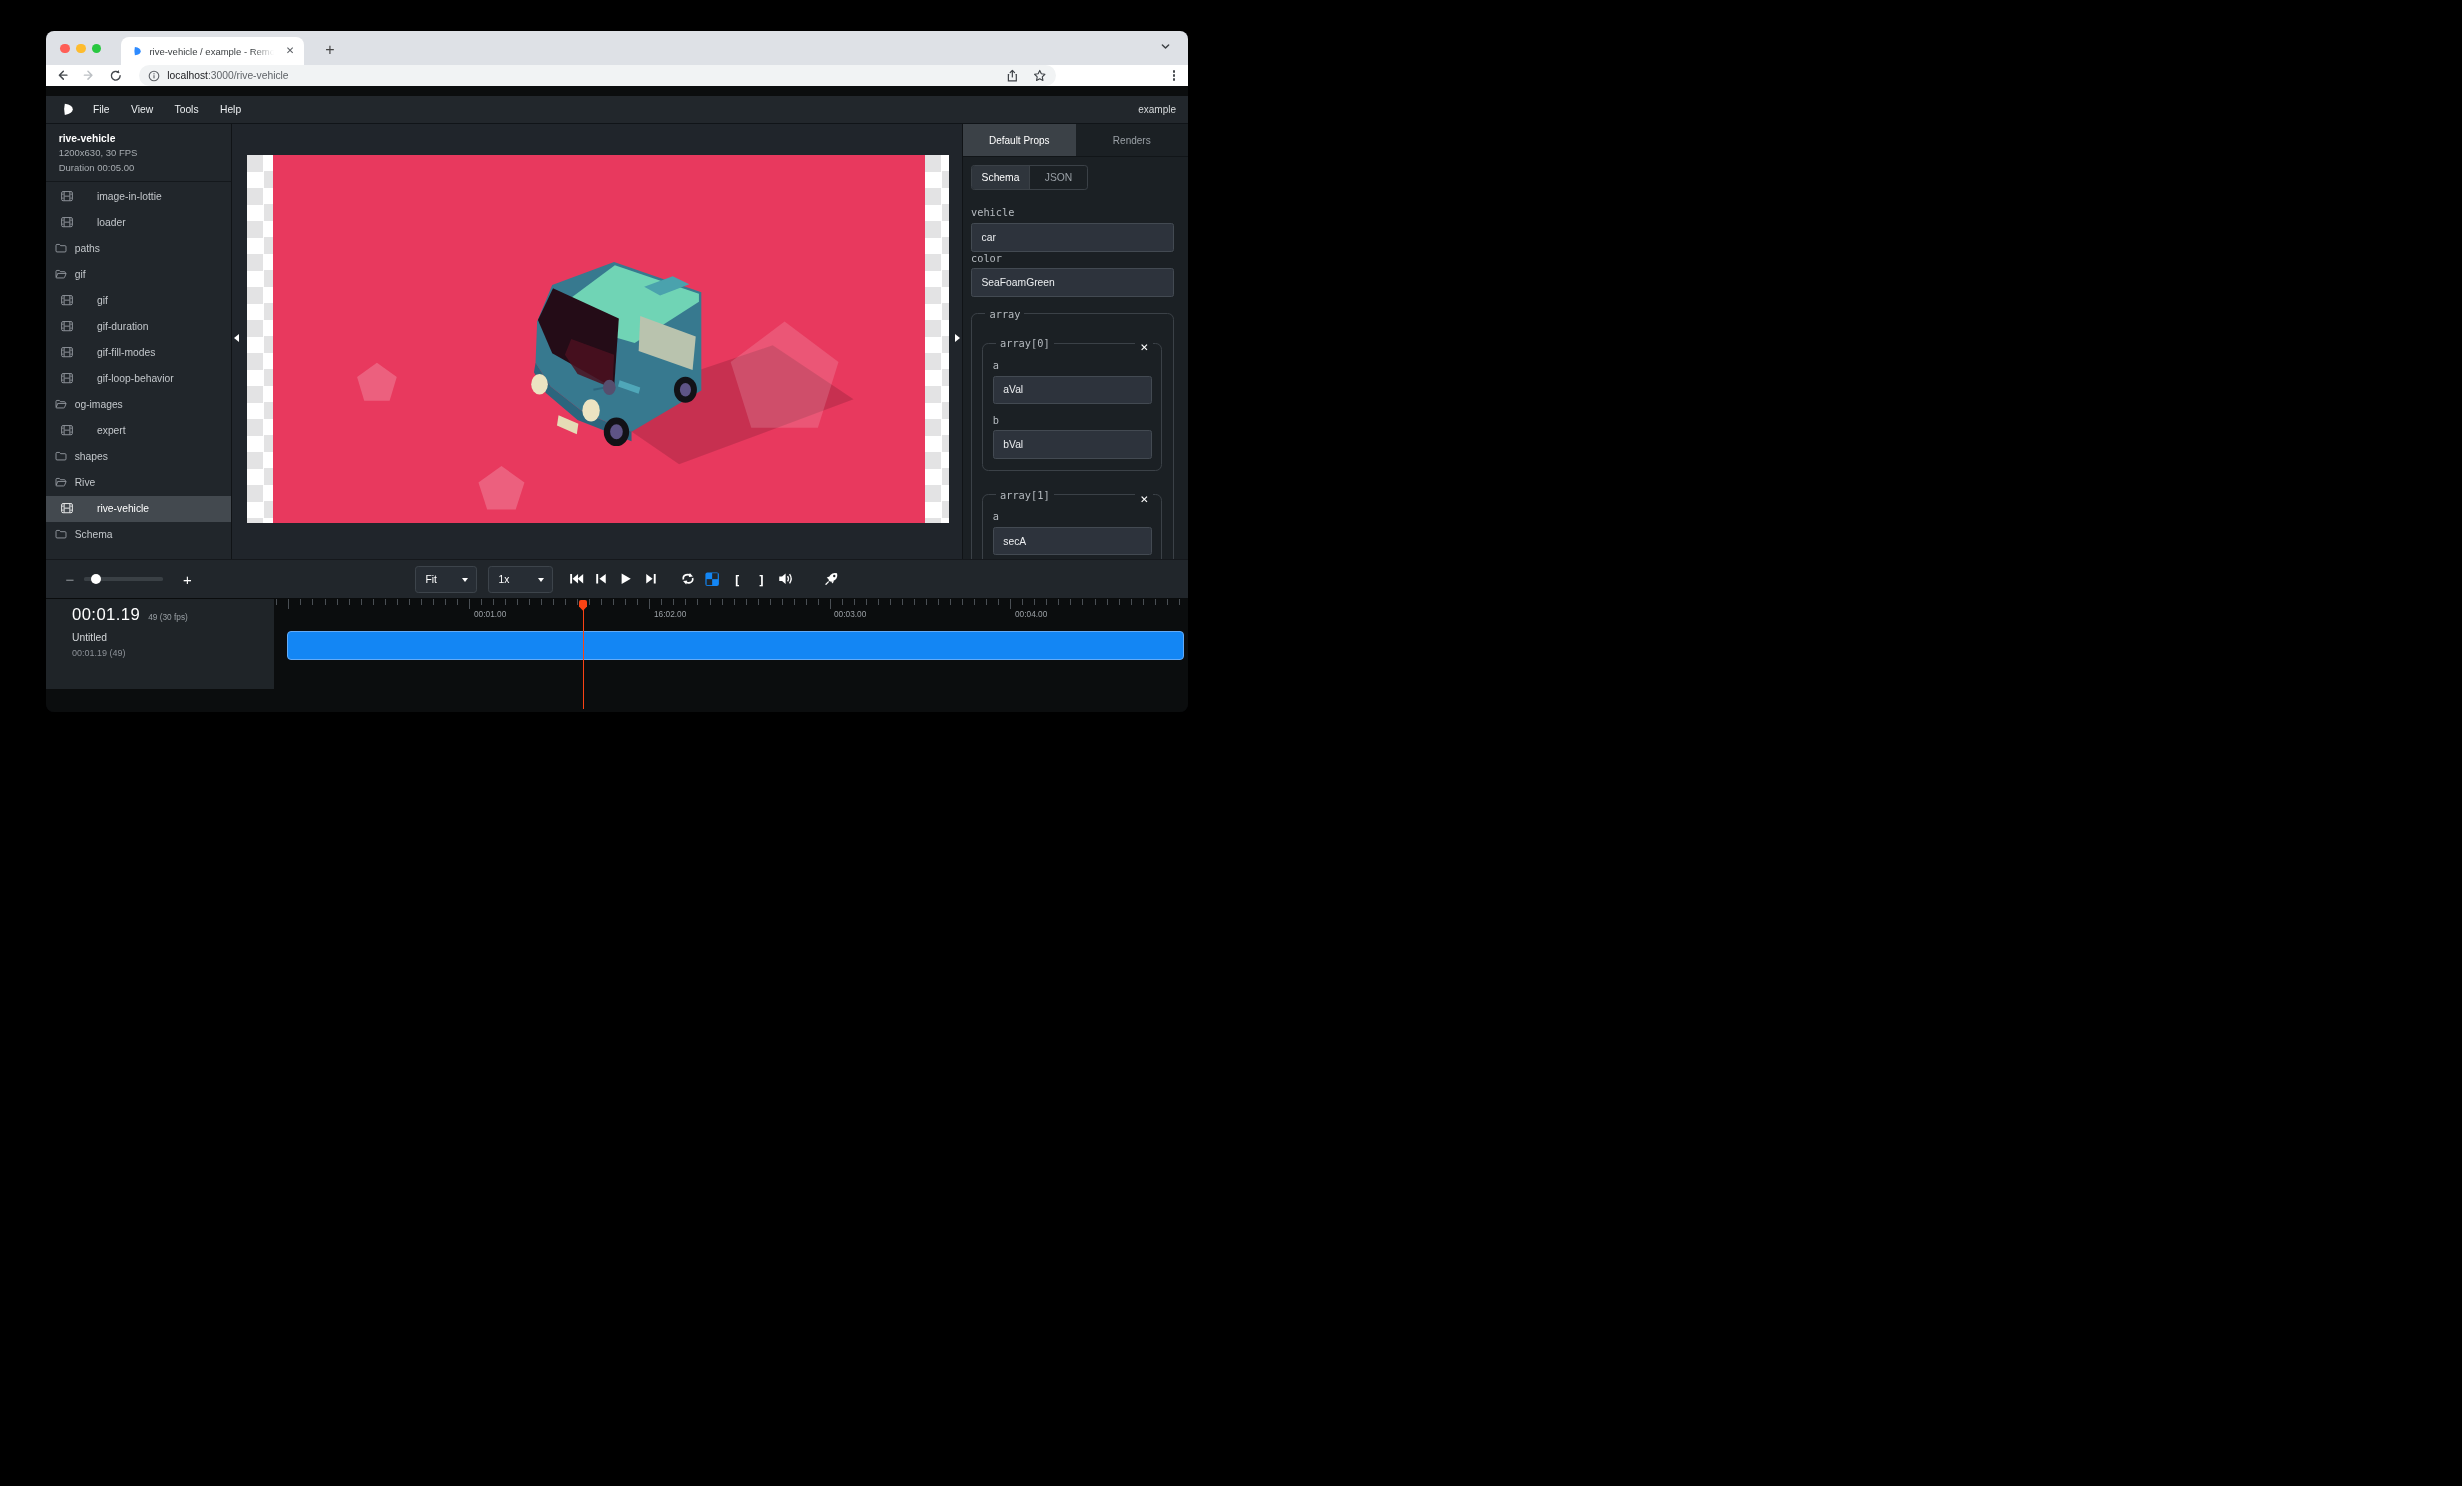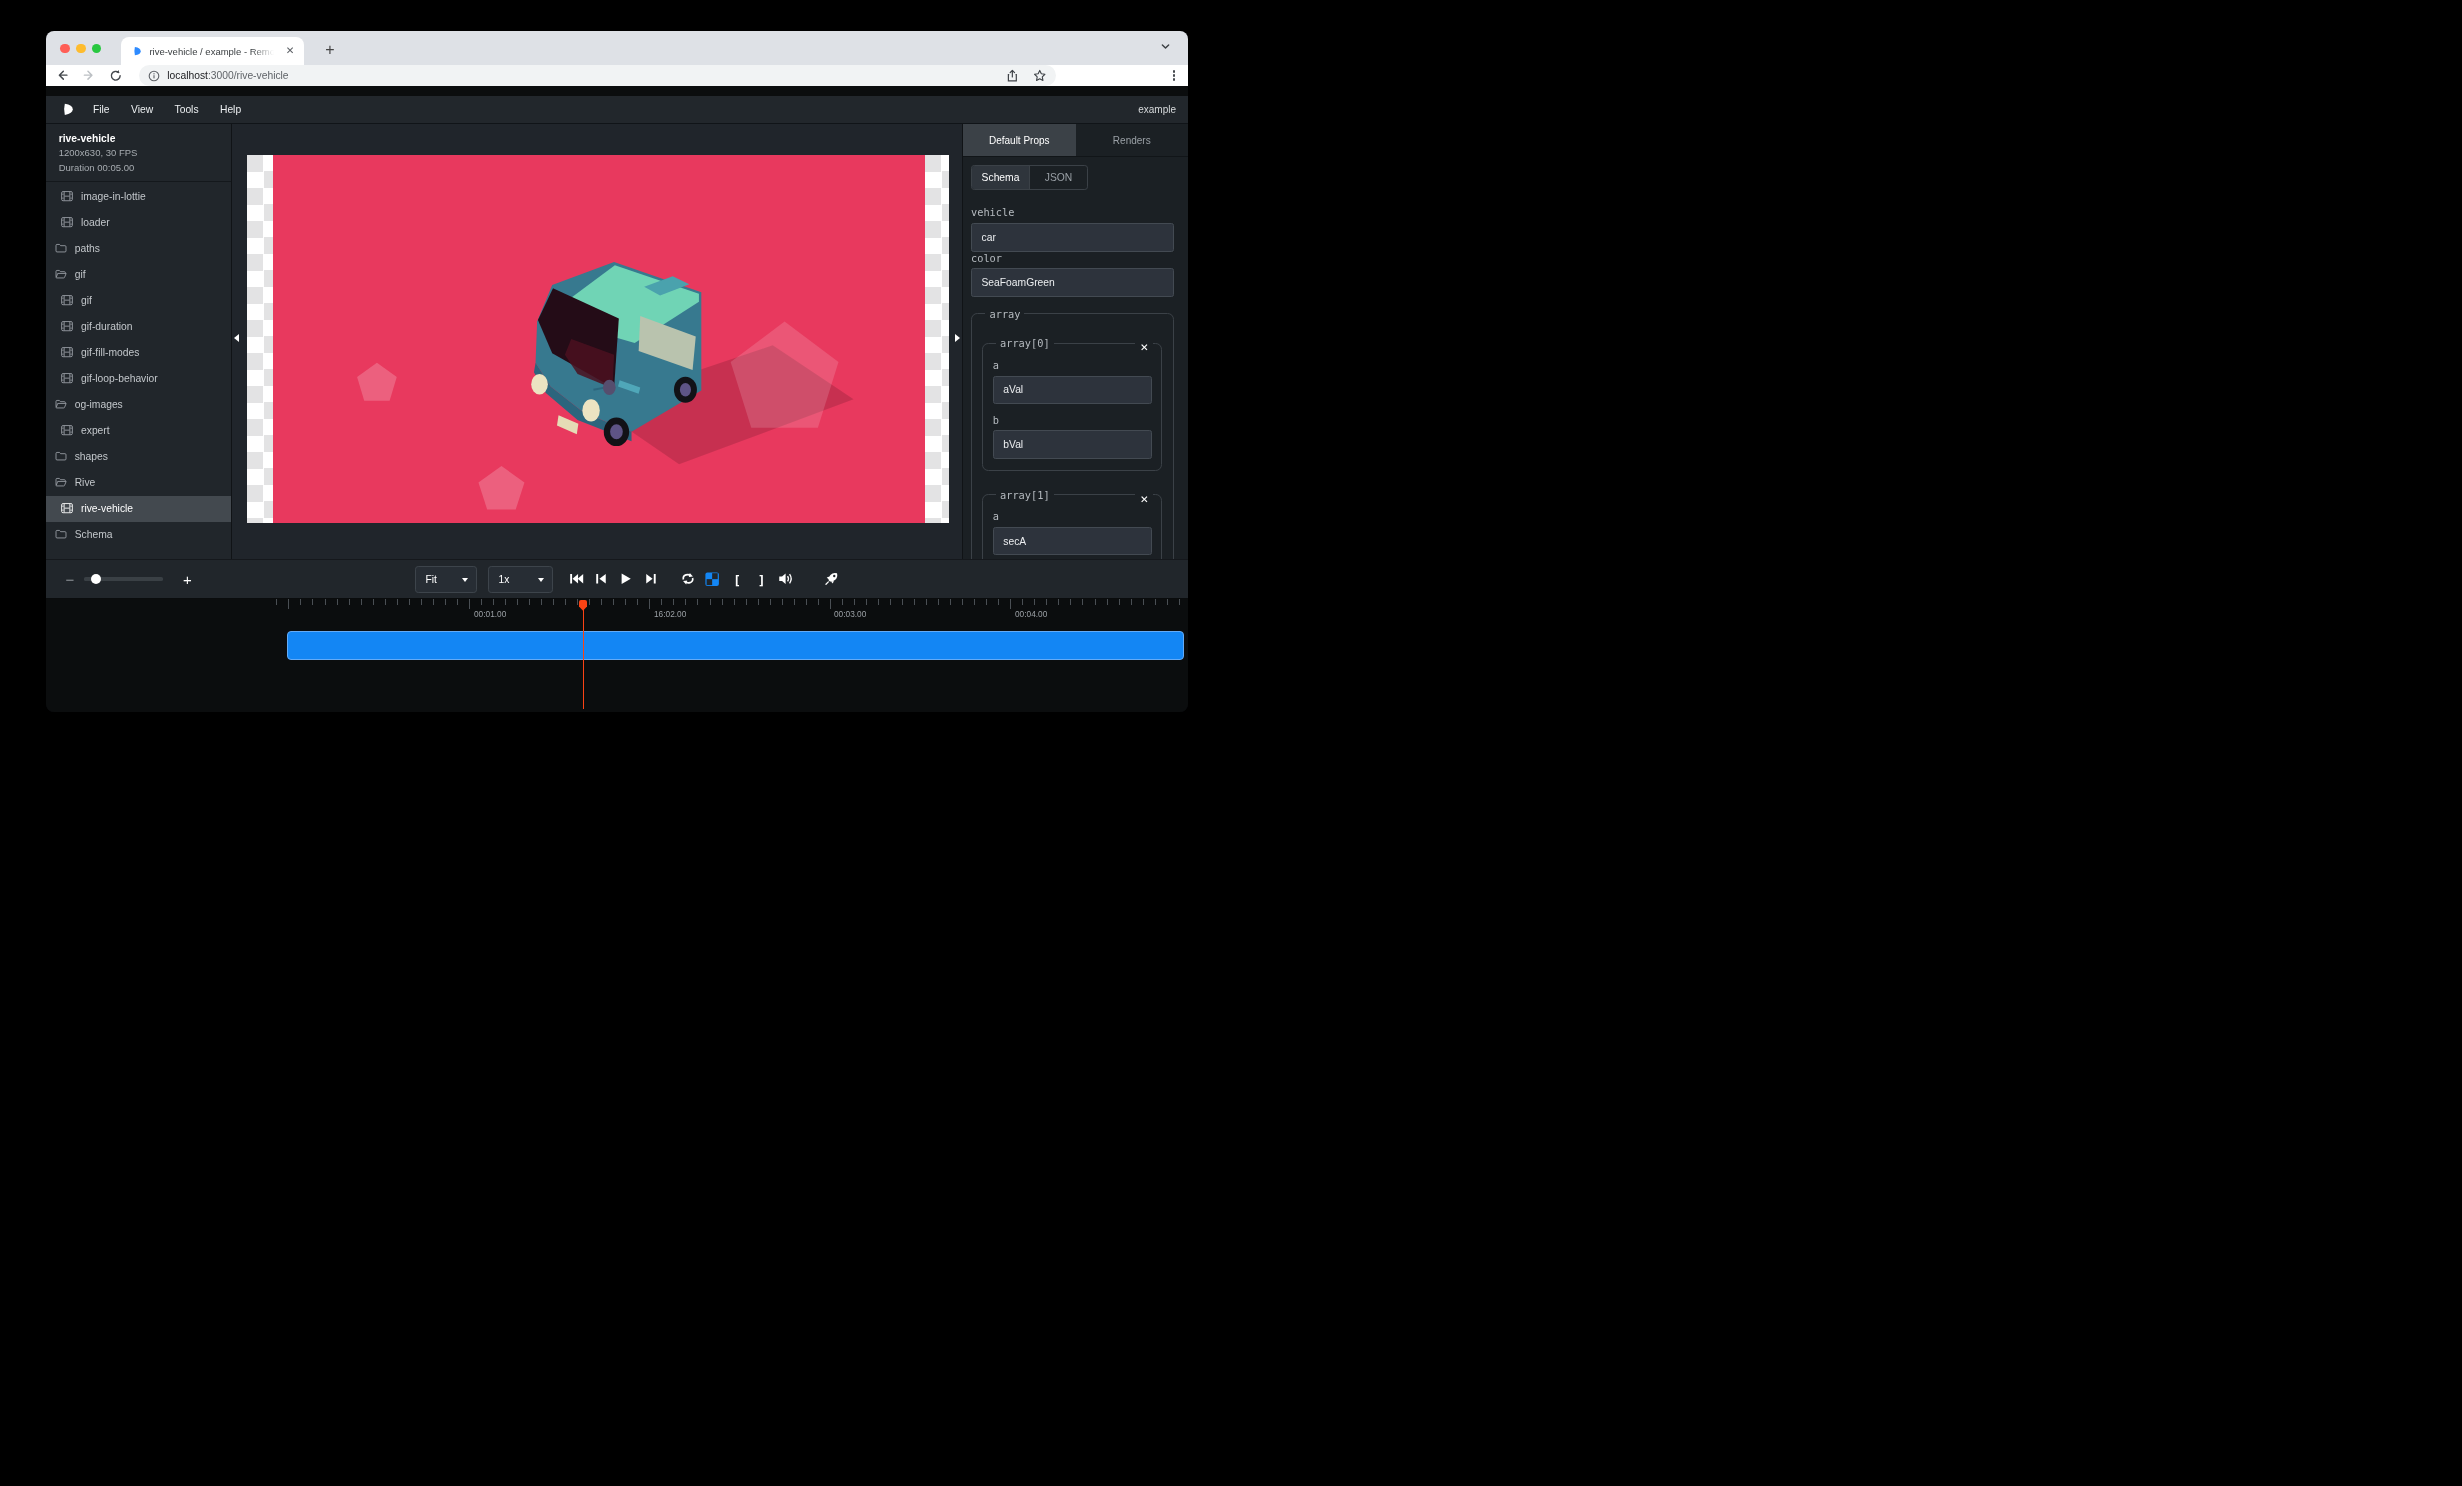--- a/index.html
+++ b/index.html
@@ -52,21 +52,21 @@
   .main{position:absolute;left:0;top:93px;width:100%;height:436px;overflow:hidden;background:#20252b;}
   .sidebar{position:absolute;left:0;top:0;width:186px;height:100%;background:#21262b;
     border-right:0.8px solid #101316;}
   .side-info{padding:8px 0 0 12.7px;}
   .side-title{font-size:10.3px;font-weight:700;color:#fff;line-height:14.3px;}
   .side-dim,.side-dur{font-size:9.5px;color:#a7acb1;line-height:14.3px;}
   .side-divider{height:0.8px;background:#14181c;margin-top:6.3px;}
   .complist{padding-top:1.6px;}
   .comp-item{height:26px;display:flex;align-items:center;font-size:10.3px;color:#c3c7cb;}
   .comp-item .ico{display:flex;margin-right:8px;color:#9ba0a6;}
-  .comp-item.film{padding-left:15px;}
+  .comp-item.film{padding-left:15px;gap:16px;}
   .comp-item.folder,.comp-item.folder-open{padding-left:8.7px;}
   .comp-item.selected{background:var(--sel,#43494f);color:#fff;}
   .comp-item.selected .ico{color:#fff;}
 
   .canvas{position:absolute;left:186px;top:0;width:730px;height:100%;background:#20252b;}
   .collapse{position:absolute;top:210px;width:0;height:0;border-top:4.8px solid transparent;
     border-bottom:4.8px solid transparent;}
   .collapse.left{left:2.4px;border-right:5.6px solid #fff;}
   .collapse.right{right:2.4px;border-left:5.6px solid #fff;}
   .comp-frame{position:absolute;left:15px;top:31px;width:702px;height:368px;background:#000;}
@@ -562,20 +562,28 @@
             <circle cx="13" cy="5" r="1.5" fill="#21262b"></circle>
             <path d="M7 5.5 L3.5 6.8 L6 9.3 Z" fill="#fff"></path>
             <path d="M12.5 11 L11.2 14.5 L8.7 12 Z" fill="#fff"></path>
             <path d="M5.5 12.5 L2.5 15.5" stroke="#fff" stroke-width="1.6" stroke-linecap="round"></path>
           </svg>
         </span>
       </div>
   </div>
 
   <div class="timeline" data-interactable="false">
+    <div class="tl-left" data-interactable="false">
+      <div class="tl-time-row">
+        <span class="tl-time" data-interactable="false">00:01.19</span>
+        <span class="tl-frame" data-interactable="false">49 (30 fps)</span>
+      </div>
+      <div class="tl-name" data-interactable="false">Untitled</div>
+      <div class="tl-sub" data-interactable="false">00:01.19 (49)</div>
+    </div>
     <div class="tl-right" id="tl-right" data-interactable="true">
       <div class="track" data-interactable="true"></div>
       <div class="playhead-line" id="ph-line" data-interactable="false" style="left: 309px;"></div>
       <div class="playhead-pin" id="ph-pin" data-interactable="true" style="left: 305px;"></div>
     <div class="tick minor" data-interactable="false" style="left: 2.4px;"></div>
         <div class="tick major" data-interactable="false" style="left: 14.4px;"></div>
         <div class="tick minor" data-interactable="false" style="left: 26.4px;"></div>
         <div class="tick minor" data-interactable="false" style="left: 38px;"></div>
         <div class="tick minor" data-interactable="false" style="left: 51px;"></div>
         <div class="tick minor" data-interactable="false" style="left: 63px;"></div>

